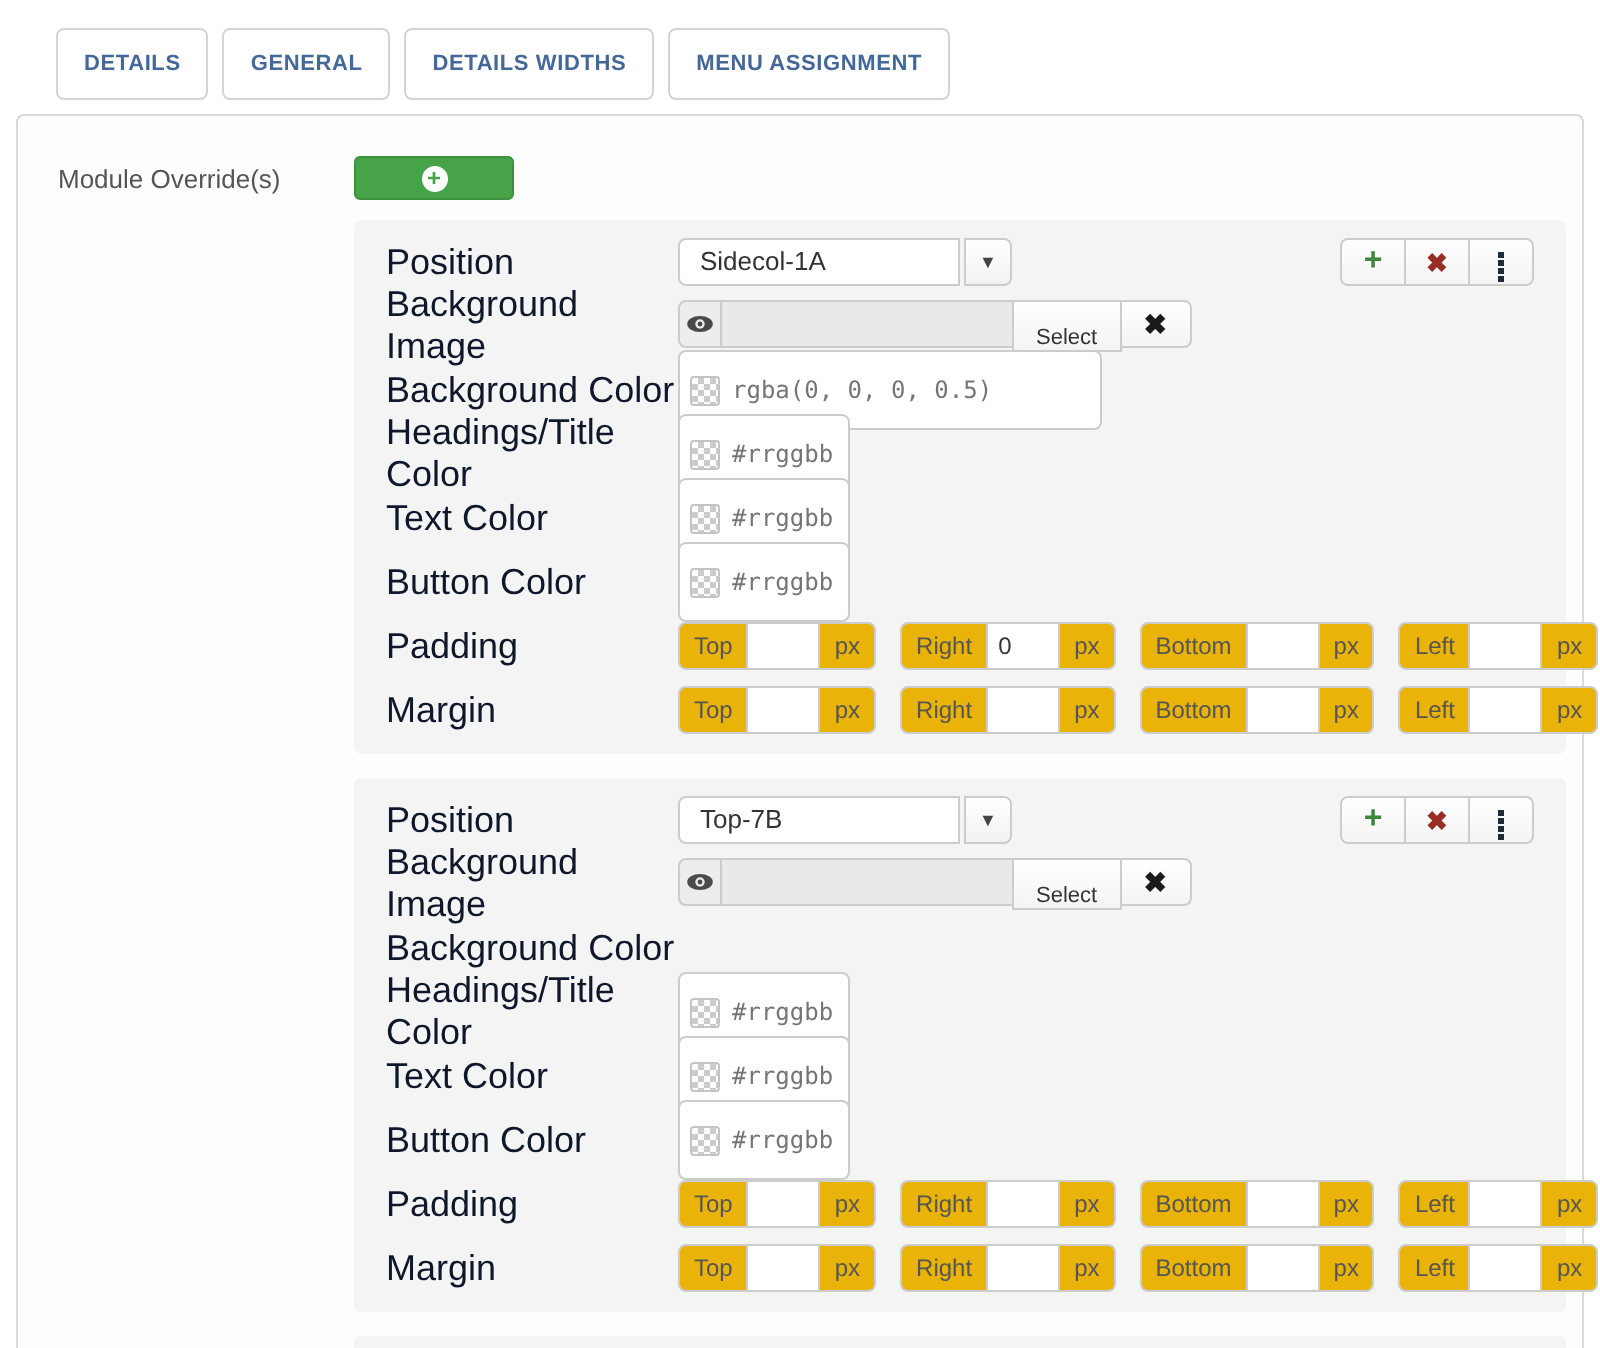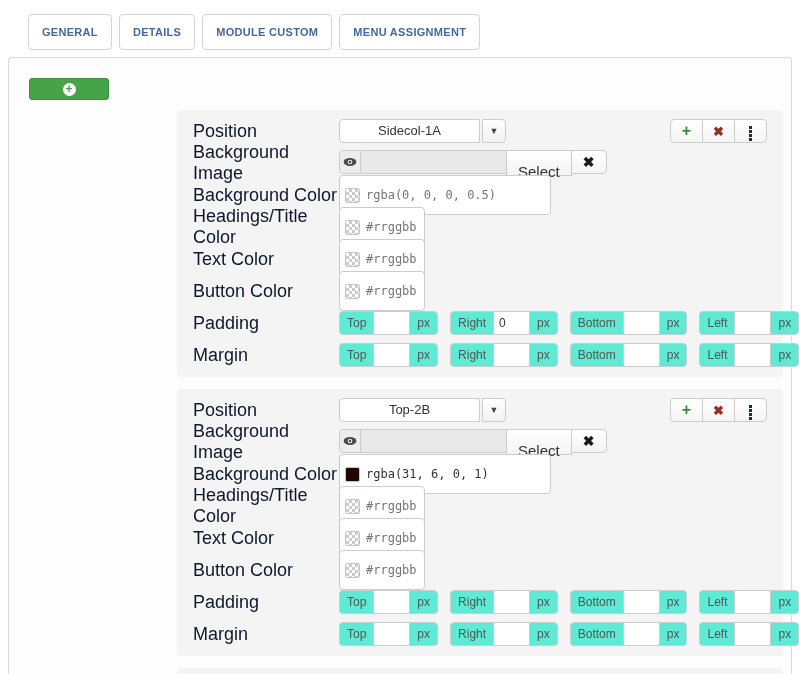--- a/index.html
+++ b/index.html
@@ -31,21 +31,21 @@
   .panel { width: 606px; background: #f4f4f4; border-radius: 4px;
     padding: 9px 16px 2px 16px; margin-bottom: 12px; }
   .frow { display: flex; align-items: center; height: 24px; margin-bottom: 8px; }
   .flabel { width: 146px; font-size: 18px; color: #0f172a; flex: none; }
   .controls { display: flex; align-items: center; flex: 1; }
 
   
   .combo { display: flex; }
   .combo-text { width: 141px; height: 24px; line-height: 22px; background: #fff;
     border: 1px solid #ccc; border-radius: 4px 0 0 4px; font-size: 13px; color: #333;
-    padding: 0 10px; text-align: center; }
+    padding: 0 10px; }
   .combo-btn { width: 24px; height: 24px; margin-left: 2px; background: linear-gradient(#fff,#f2f2f2);
     border: 1px solid #ccc; border-radius: 0 4px 4px 0; display: flex; align-items: center;
     justify-content: center; cursor: pointer; font-size: 9px; color: #444; }
 
   
   .panel-actions { margin-left: auto; display: flex; }
   .pa-btn { width: 33px; height: 24px; background: linear-gradient(#fff,#f4f4f4);
     border: 1px solid #ccc; margin-left: -1px; display: flex; align-items: center;
     justify-content: center; cursor: pointer; }
   .pa-btn:first-child { border-radius: 4px 0 0 4px; margin-left: 0; }
@@ -55,21 +55,21 @@
   .grip { width: 3px; height: 3px; background: #1d2b3a; position: relative; top: -4px;
     box-shadow: 0 4px 0 #1d2b3a, 0 8px 0 #1d2b3a, 0 12px 0 #1d2b3a; }
 
   
   .bgimg-group { display: flex; }
   .addon-eye { width: 22px; height: 24px; background: #ededed; border: 1px solid #ccc;
     border-radius: 4px 0 0 4px; display: flex; align-items: center; justify-content: center; }
   .bgimg-input { width: 146px; height: 24px; background: #e9e9e9; border: 1px solid #ccc;
     border-left: none; font-size: 12px; color: #555; padding: 0 6px; }
   .select-btn { height: 24px; padding: 12px 11px; background: linear-gradient(#fff,#f4f4f4);
-    border: 1px solid #ccc; margin-left: -1px; font-size: 15px; color: #333; cursor: pointer; }
+    border: 1px solid #ccc; margin-left: -1px; font-size: 11px; color: #333; cursor: pointer; }
   .clear-btn { width: 36px; height: 24px; background: linear-gradient(#fff,#f4f4f4);
     border: 1px solid #ccc; margin-left: -1px; border-radius: 0 4px 4px 0;
     display: flex; align-items: center; justify-content: center; cursor: pointer;
     color: #1a1a1a; font-weight: bold; font-size: 14px; }
 
   
   .color-input { height: 40px; background: #fff; border: 1px solid #ccc; border-radius: 4px;
     display: flex; align-items: center; padding: 0 5px; gap: 6px; }
   .color-input.small { width: 86px; }
   .color-input.wide  { width: 212px; }
@@ -78,40 +78,41 @@
     background-image: linear-gradient(45deg,#ccc 25%,transparent 25%,transparent 75%,#ccc 75%),
                       linear-gradient(45deg,#ccc 25%,transparent 25%,transparent 75%,#ccc 75%);
     background-size: 6px 6px; background-position: 0 0, 3px 3px; }
   .color-text { font-family: "DejaVu Sans Mono", monospace; font-size: 12px; white-space: nowrap;
     border: none; background: transparent; outline: none; width: 100%; }
   .color-text.muted { color: #999; }
   .color-text.dark { color: #333; }
 
   
   .sp-group { display: flex; margin-right: 12px; }
-  .sp-addon { height: 24px; padding: 0 7px; background: #5eead4; border: 1px solid #ccc;
+  .sp-addon { height: 24px; padding: 0 7px; background: #eab308; border: 1px solid #ccc;
     font-size: 12px; color: #555; line-height: 22px; white-space: nowrap; }
   .sp-addon.first { border-radius: 4px 0 0 4px; }
   .sp-addon.last { border-radius: 0 4px 4px 0; margin-left: -1px; }
   .sp-input { width: 37px; height: 24px; border: 1px solid #ccc; margin-left: -1px;
     background: #fff; font-size: 12px; color: #333; padding: 0 5px; outline: none; }
 </style>
 </head>
 <body>
 
 <div class="tabbar">
+  <div class="tab">DETAILS</div>
   <div class="tab">GENERAL</div>
-  <div class="tab">DETAILS</div>
-  <div class="tab">MODULE CUSTOM</div>
+  <div class="tab">DETAILS WIDTHS</div>
   <div class="tab">MENU ASSIGNMENT</div>
 </div>
 
 <div class="container">
 
   <div class="top-row">
+    <div class="main-label">Module Override(s)</div>
     <div class="add-override-btn">
       <span class="plus-disc">+</span>
     </div>
   </div>
 
   <div class="panels">
 
     <div class="panel">
       <div class="frow">
         <div class="flabel">Position</div>
@@ -245,21 +246,21 @@
             </div>
         </div>
       </div>
     </div>
 
     <div class="panel">
       <div class="frow">
         <div class="flabel">Position</div>
         <div class="controls">
           <div class="combo">
-            <div class="combo-text">Top-2B</div>
+            <div class="combo-text">Top-7B</div>
             <div class="combo-btn">▼</div>
           </div>
           <div class="panel-actions">
             <div class="pa-btn">
               <span class="glyph-plus">+</span>
               </div>
             <div class="pa-btn">
               <span class="glyph-x">✖</span>
               </div>
             <div class="pa-btn">
@@ -284,26 +285,20 @@
             <button class="select-btn">Select</button>
             <div class="clear-btn">
               <span>✖</span>
               </div>
           </div>
         </div>
       </div>
 
       <div class="frow">
         <div class="flabel">Background Color</div>
-        <div class="controls">
-          <div class="color-input wide">
-            <span class="swatch" style="background: rgb(31, 6, 0);"></span>
-            <input class="color-text dark" value="rgba(31, 6, 0, 1)" style="">
-          </div>
-        </div>
       </div>
 
       <div class="frow">
         <div class="flabel">Headings/Title Color</div>
         <div class="controls">
           <div class="color-input small">
             <span class="swatch checker"></span>
             <input class="color-text muted" placeholder="#rrggbb" style="">
           </div>
         </div>

